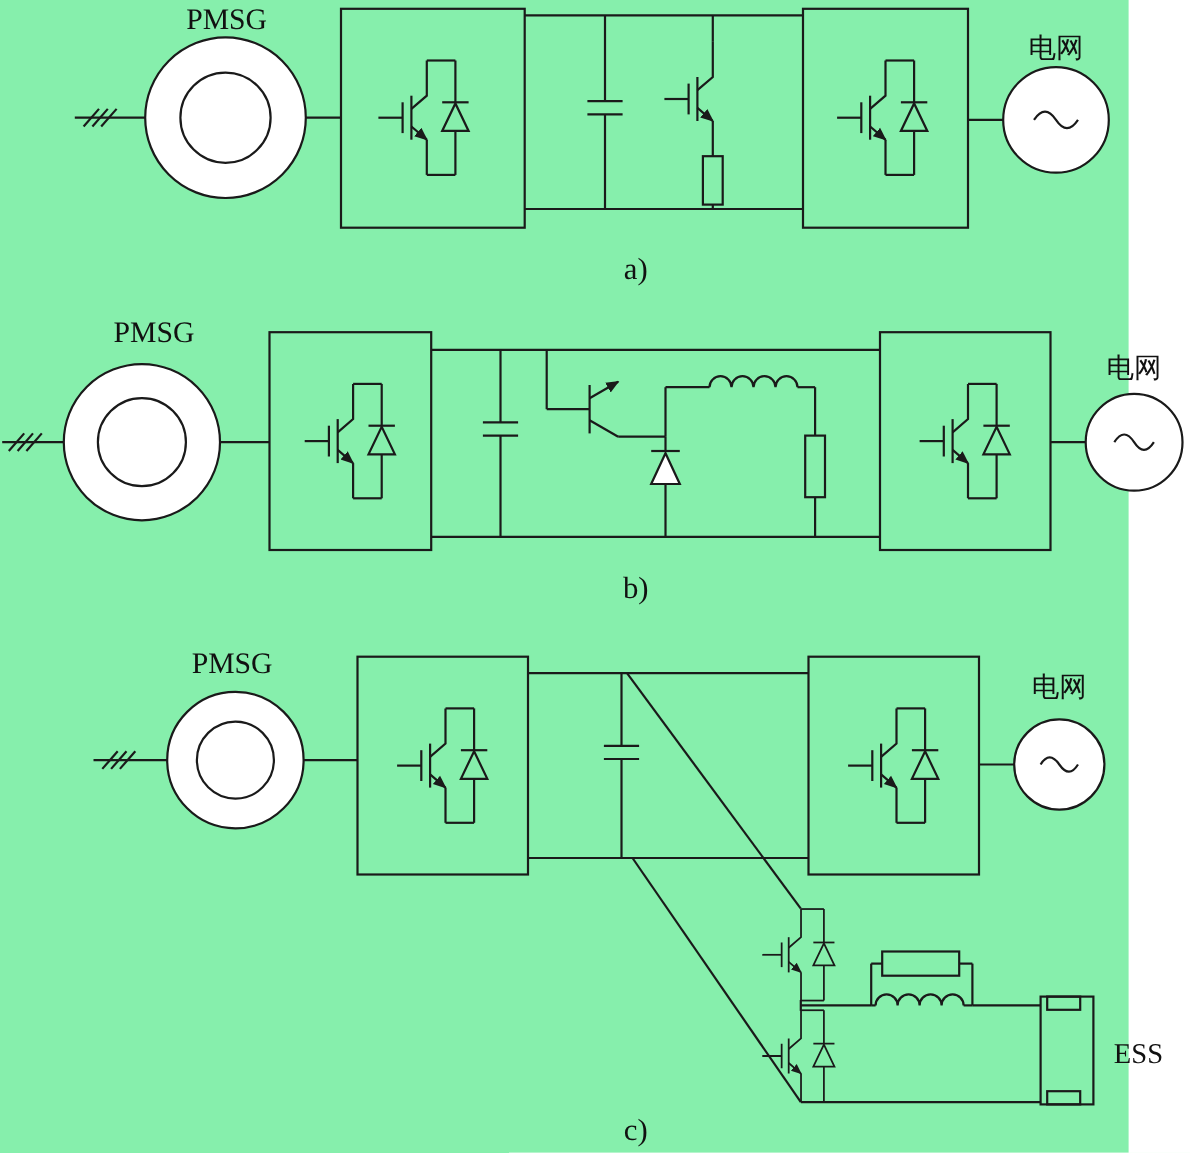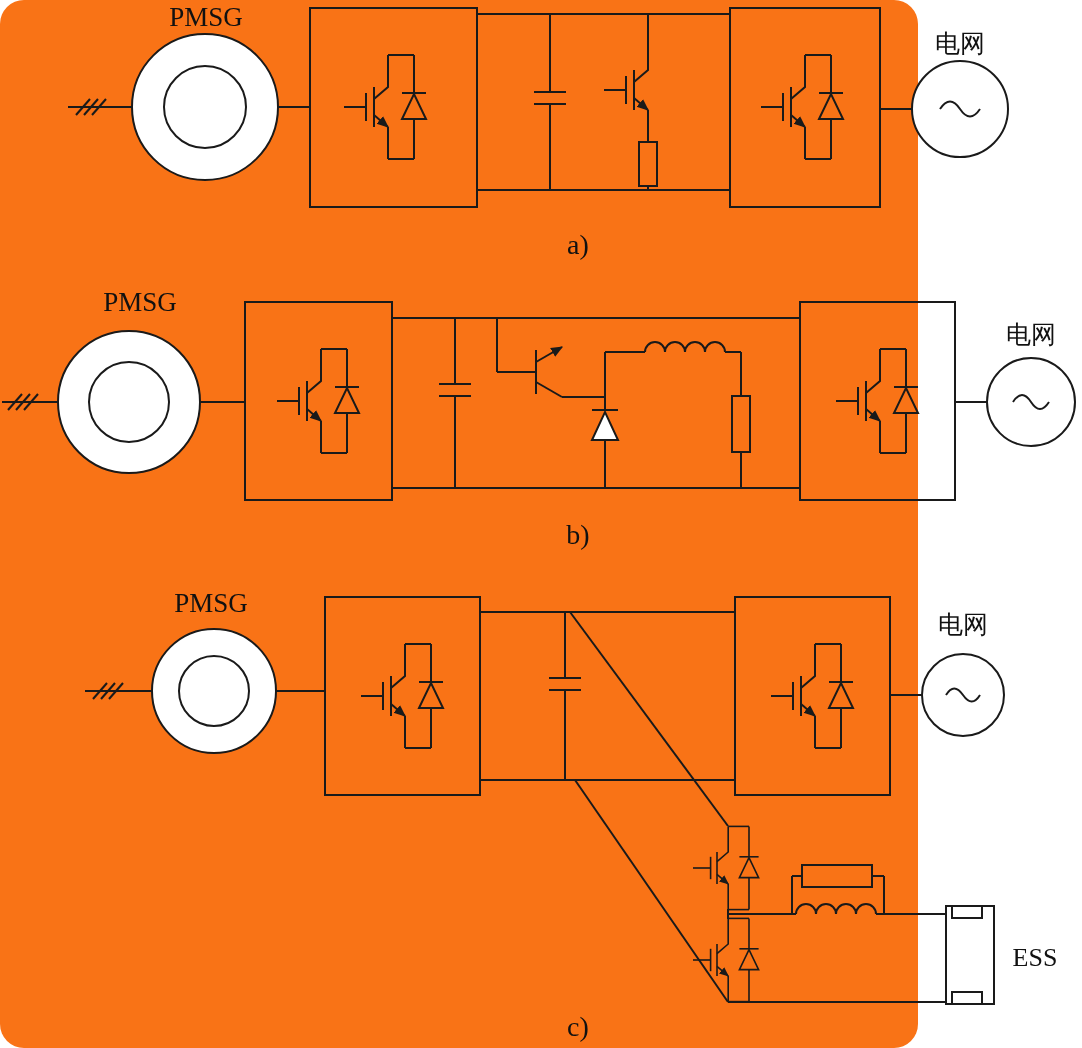--- a/index.html
+++ b/index.html
@@ -1,21 +1,20 @@
 <!DOCTYPE html>
 <html><head>
 <meta charset="utf-8">
 <style>
   html,body { margin:0; padding:0; background:#ffffff; }
   .stage {
     position:relative;
-    width:918px; height:1048px;
-    background:#f97316;
+    width:1026px; height:1048px;
+    background:#86efac;
     font-family:"Liberation Serif","DejaVu Serif",serif;
-    border-radius:24px;
   }
   svg { position:absolute; inset:0; }
   .wire  { fill:none; stroke:#1a1a1a; stroke-width:2; }
   .box   { fill:none; stroke:#1a1a1a; stroke-width:2; }
   .shape { fill:#ffffff; stroke:#1a1a1a; stroke-width:2; }
   text   { fill:#111111; font-family:"Liberation Serif","DejaVu Serif",serif; }
   .lbl   { font-size:27px; }
   .cjk   { font-size:25px; }
   .cap   { font-size:28px; }
   .ess   { font-size:26px; }

